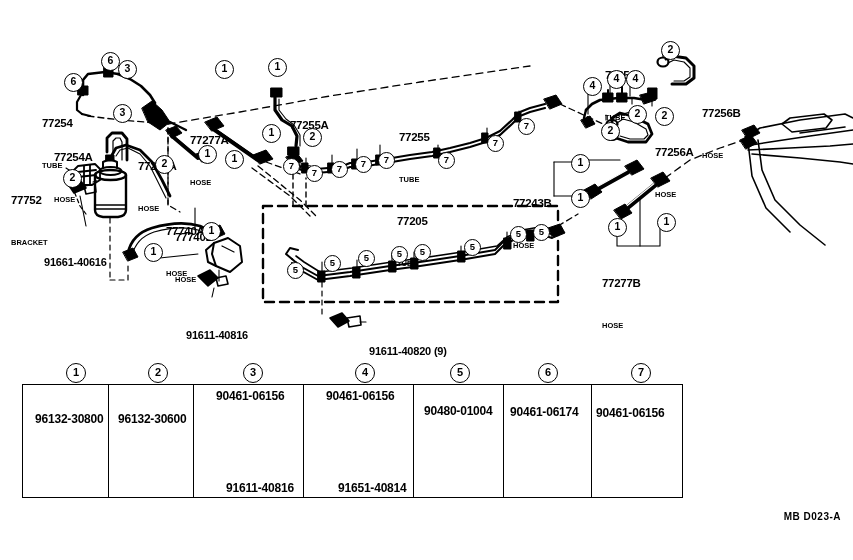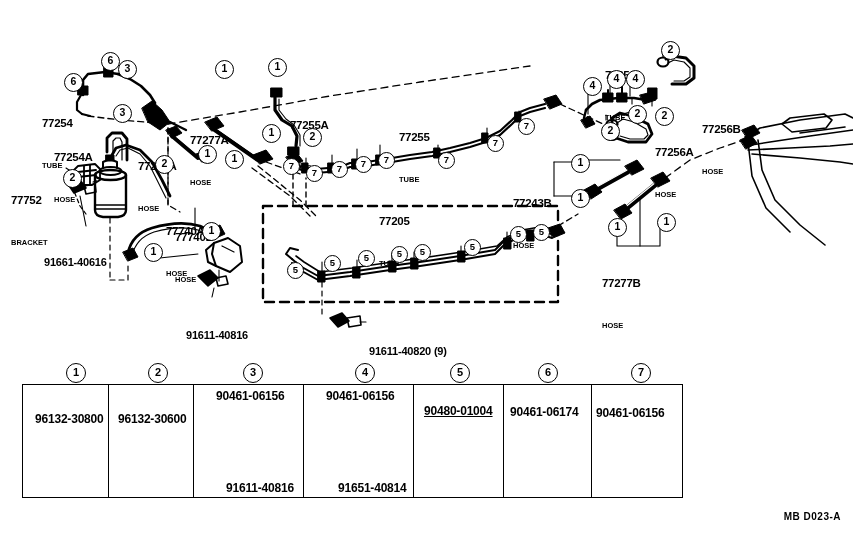--- a/index.html
+++ b/index.html
@@ -386,21 +386,21 @@
   <div class="cell-num" style="left:450px;top:363px;">5</div>
   <div class="cell-num" style="left:538px;top:363px;">6</div>
   <div class="cell-num" style="left:631px;top:363px;">7</div>
 
   <div class="legend-pn" style="left:35px;top:412px;">96132-30800</div>
   <div class="legend-pn" style="left:118px;top:412px;">96132-30600</div>
   <div class="legend-pn" style="left:216px;top:389px;">90461-06156</div>
   <div class="legend-pn" style="left:226px;top:481px;">91611-40816</div>
   <div class="legend-pn" style="left:326px;top:389px;">90461-06156</div>
   <div class="legend-pn" style="left:338px;top:481px;text-align:center;">91651-40814</div>
-  <div class="legend-pn" style="left:424px;top:404px;text-decoration:underline;">90480-01004</div>
+  <div class="legend-pn" style="left:424px;top:404px;">90480-01004</div>
   <div class="legend-pn" style="left:510px;top:405px;">90461-06174</div>
   <div class="legend-pn" style="left:596px;top:406px;">90461-06156</div>
 
   <div class="lbl" style="left:42px;top:86px;">
     <span class="big">77254</span>
     <span class="sub">TUBE</span>
   </div>
   <div class="lbl" style="left:54px;top:120px;">
     <span class="big">77254A</span>
     <span class="sub">HOSE</span>
@@ -426,33 +426,33 @@
     <span class="sub">HOSE</span>
   </div>
   <div class="lbl" style="left:290px;top:88px;">
     <span class="big">77255A</span>
     <span class="sub">HOSE</span>
   </div>
   <div class="lbl" style="left:399px;top:100px;">
     <span class="big">77255</span>
     <span class="sub">TUBE</span>
   </div>
-  <div class="lbl" style="left:379px;top:184px;">
+  <div class="lbl" style="left:397px;top:184px;">
     <span class="big">77205</span>
     <span class="sub">TUBE</span>
   </div>
   <div class="lbl" style="left:605px;top:38px;">
     <span class="big">77256</span>
     <span class="sub">TUBE</span>
   </div>
   <div class="lbl" style="left:655px;top:115px;">
     <span class="big">77256A</span>
     <span class="sub">HOSE</span>
   </div>
-  <div class="lbl" style="left:702px;top:92px;">
+  <div class="lbl" style="left:702px;top:76px;">
     <span class="big">77256B</span>
     <span class="sub">HOSE</span>
   </div>
   <div class="lbl" style="left:513px;top:166px;">
     <span class="big">77243B</span>
     <span class="sub">HOSE</span>
   </div>
   <div class="lbl" style="left:602px;top:246px;">
     <span class="big">77277B</span>
     <span class="sub">HOSE</span>

